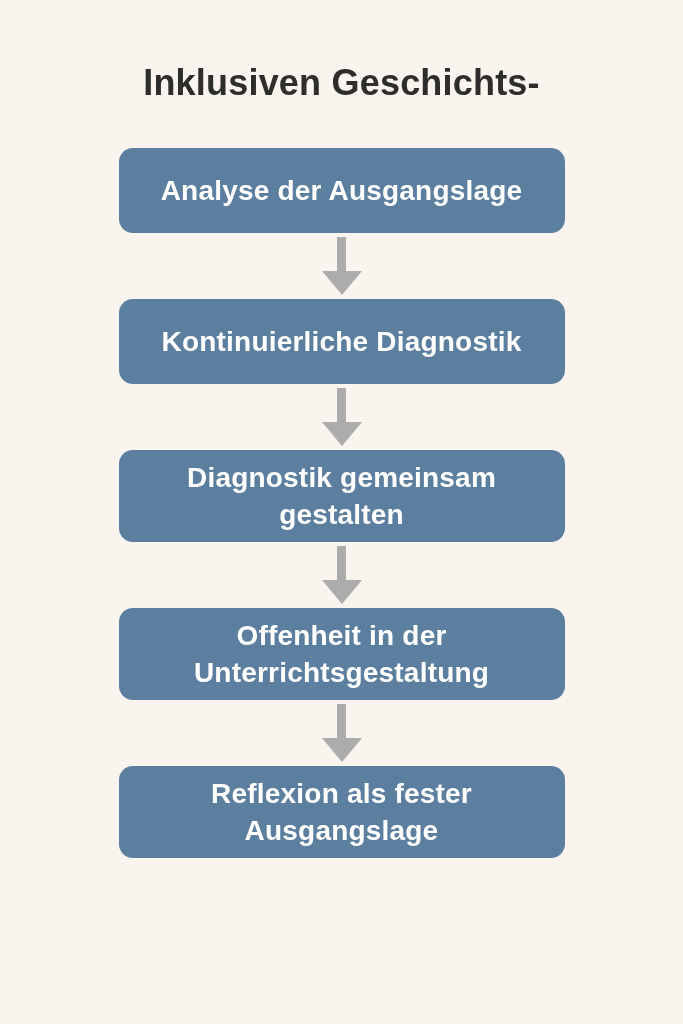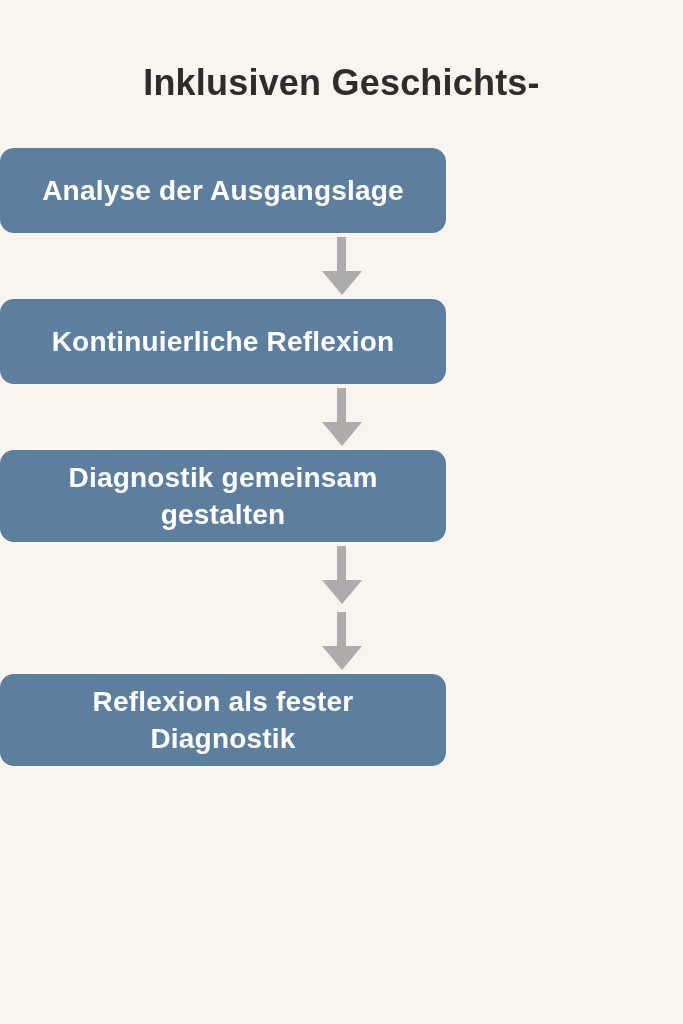--- a/index.html
+++ b/index.html
@@ -26,20 +26,21 @@
     font-size: 36px;
     line-height: 46px;
     font-weight: 700;
     color: var(--title);
     letter-spacing: 0.2px;
   }
   .flow {
     margin-top: 42px;
     display: flex;
     flex-direction: column;
+    align-items: center;
   }
   .box {
     width: 446px;
     min-height: 85px;
     background: var(--box);
     border-radius: 14px;
     display: flex;
     align-items: center;
     justify-content: center;
     padding: 9px 36px;
@@ -82,41 +83,44 @@
     <div class="box">
       <span>Analyse der Ausgangslage</span>
     </div>
 
     <div class="arrow">
       <div class="shaft"></div>
       <div class="head"></div>
     </div>
 
     <div class="box">
-      <span>Kontinuierliche Reflexion</span>
+      <span>Kontinuierliche Diagnostik</span>
     </div>
 
     <div class="arrow">
       <div class="shaft"></div>
       <div class="head"></div>
     </div>
 
     <div class="box">
       <span>Diagnostik gemeinsam gestalten</span>
     </div>
 
     <div class="arrow">
       <div class="shaft"></div>
       <div class="head"></div>
     </div>
 
+    <div class="box">
+      <span>Offenheit in der Unterrichtsgestaltung</span>
+    </div>
 
     <div class="arrow">
       <div class="shaft"></div>
       <div class="head"></div>
     </div>
 
     <div class="box">
-      <span>Reflexion als fester Diagnostik</span>
+      <span>Reflexion als fester Ausgangslage</span>
     </div>
 
   </div>
 </div>
 
 </body></html>

